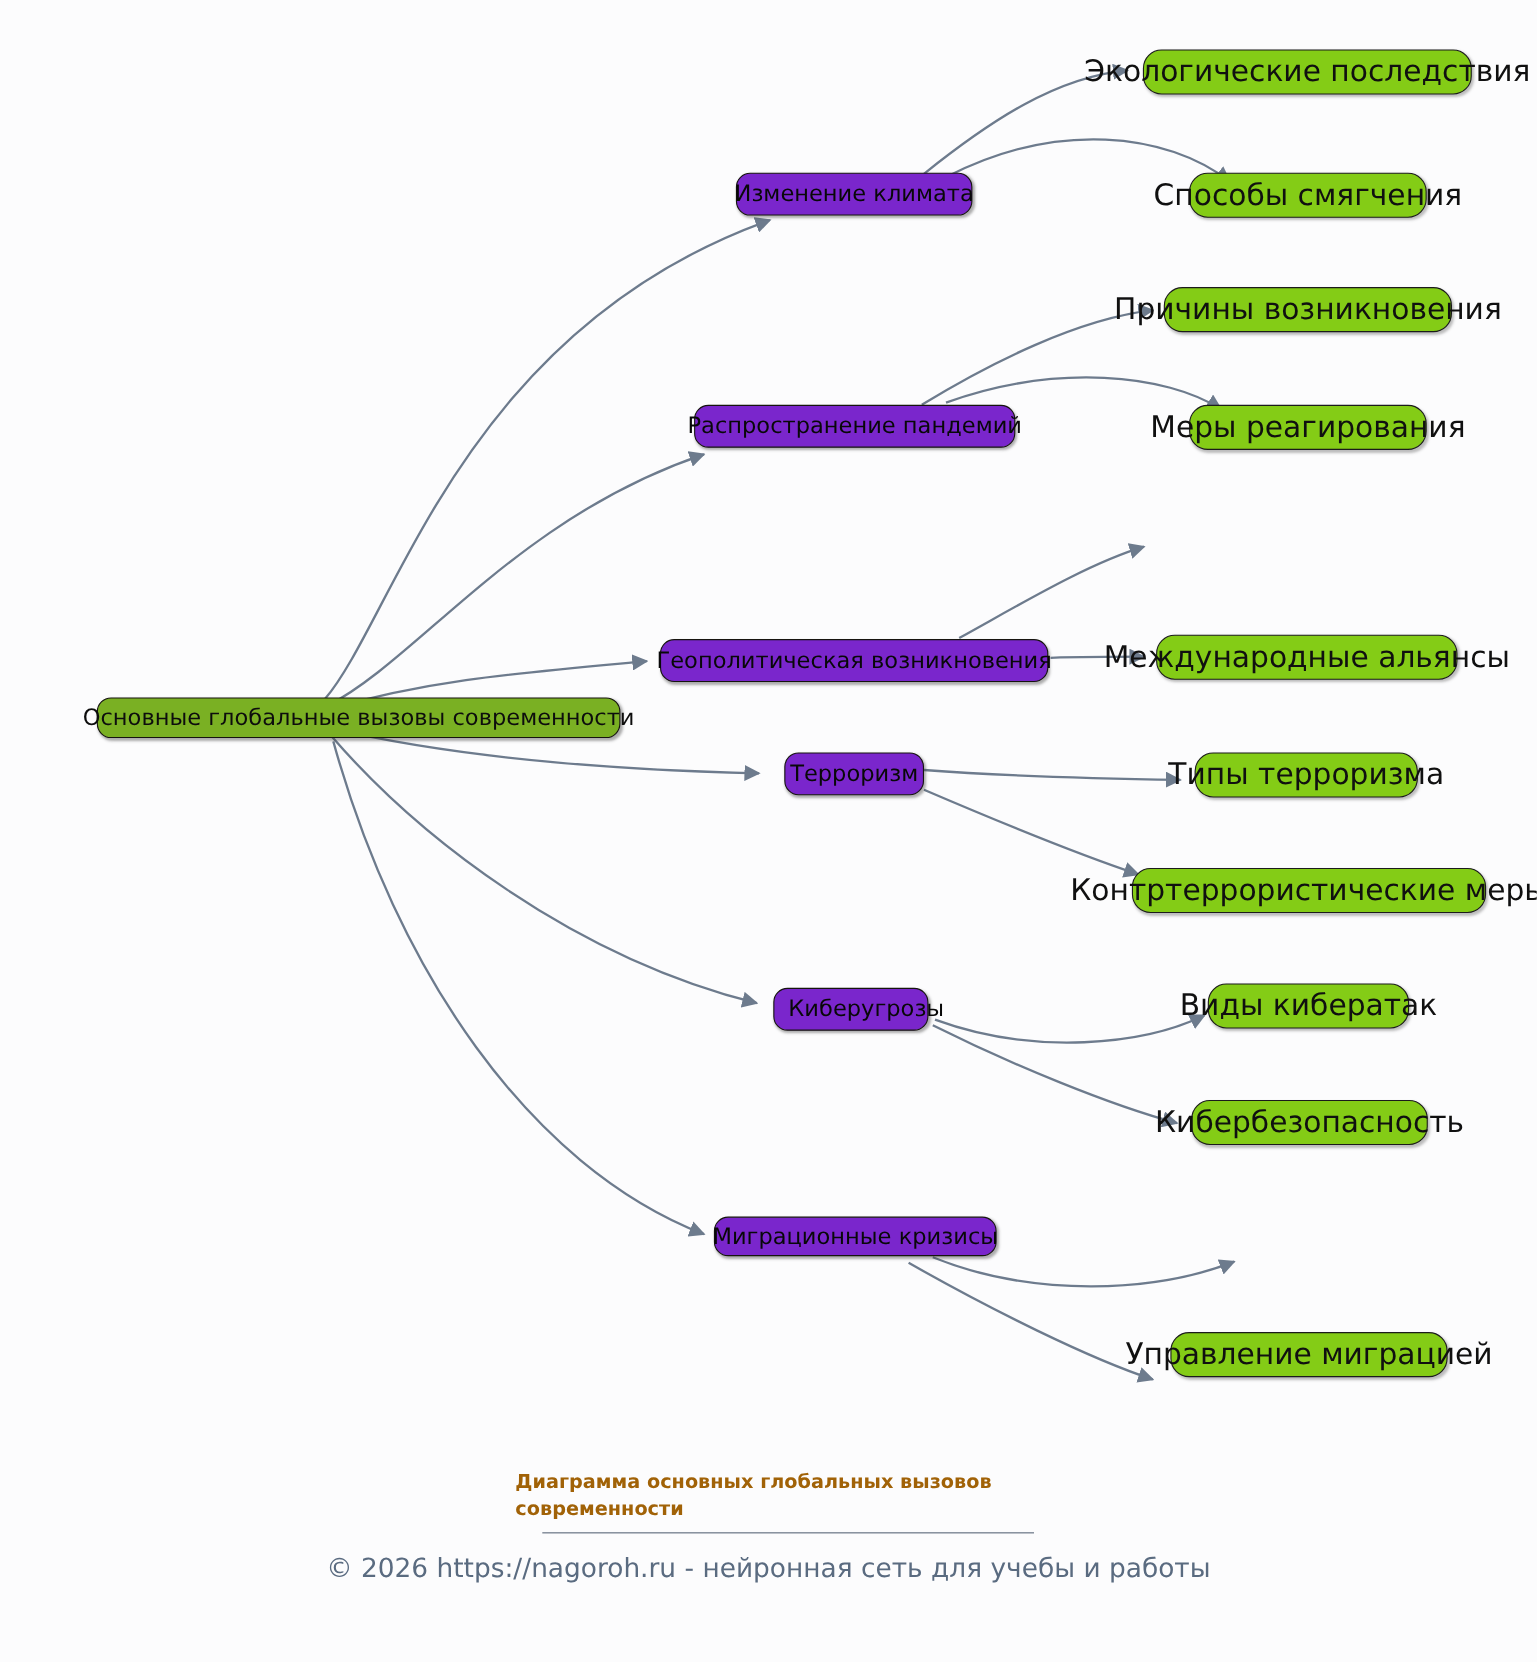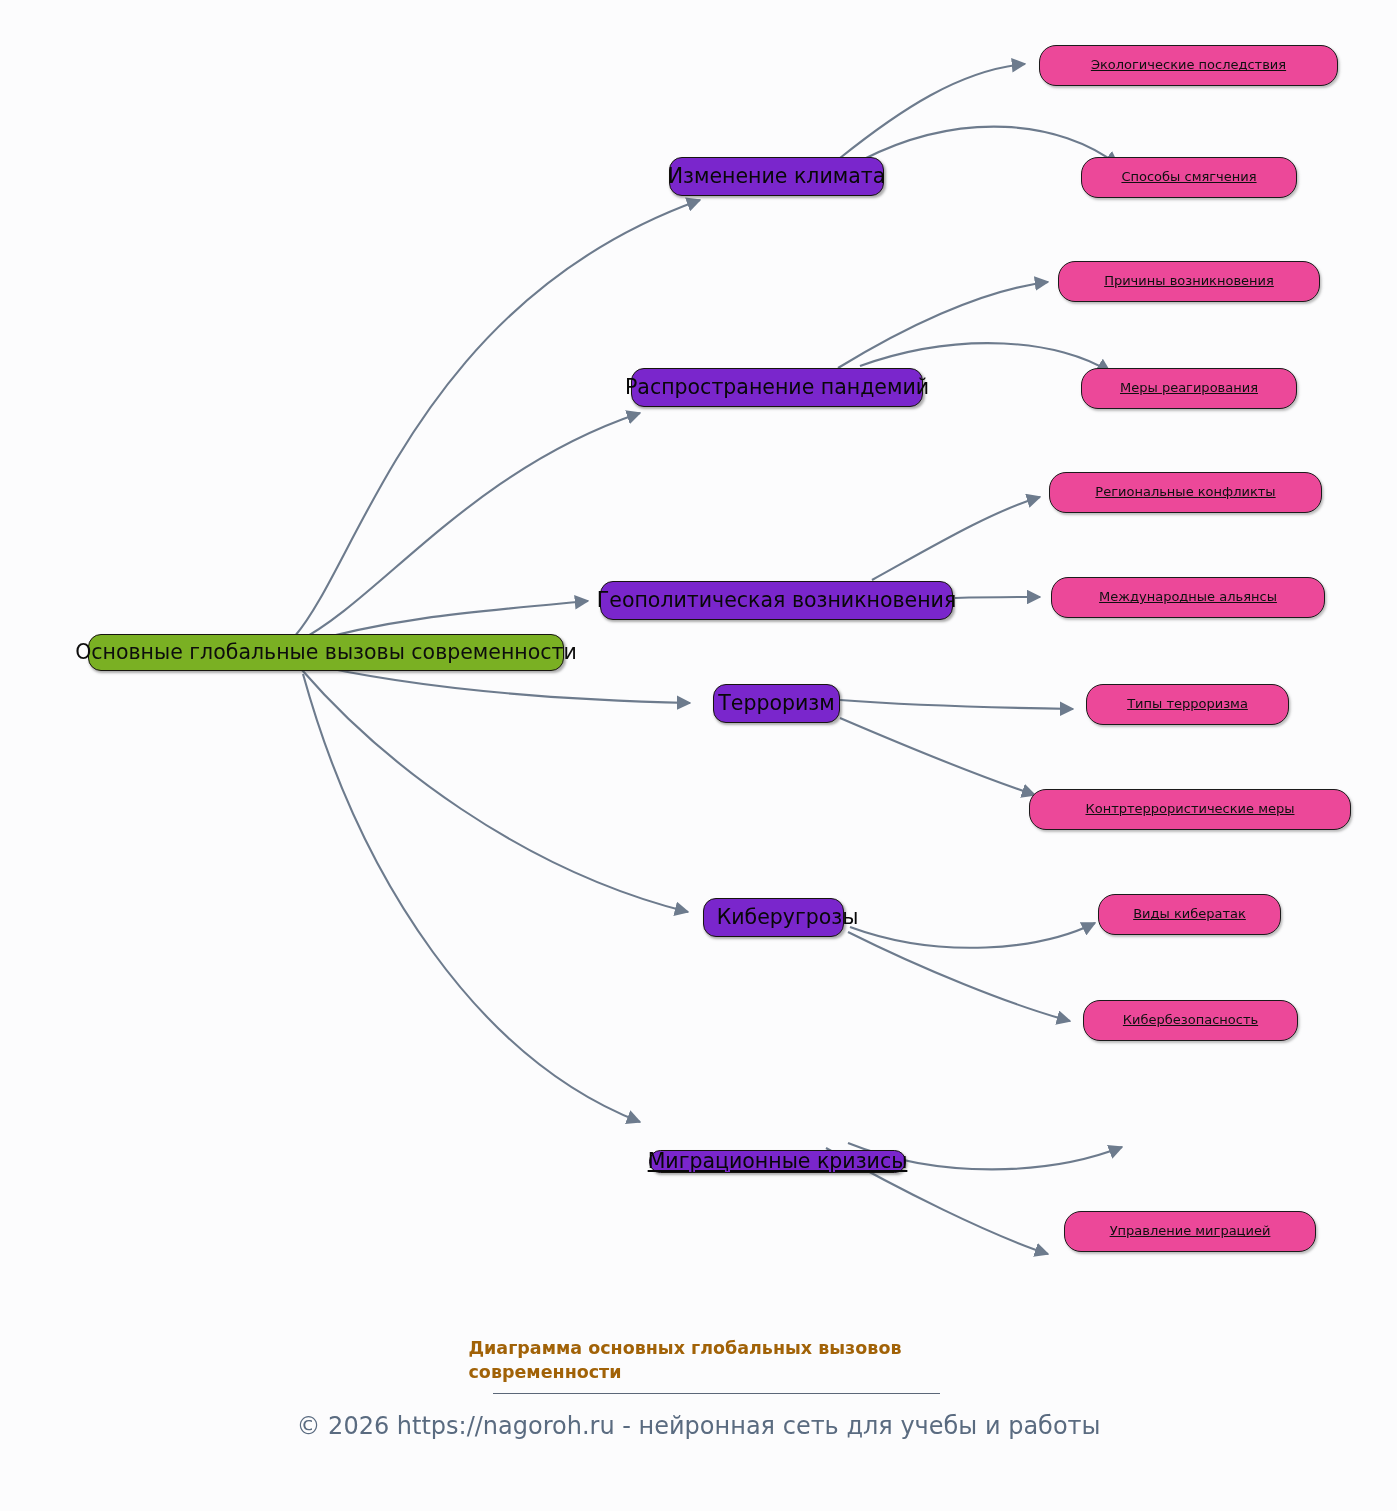--- a/index.html
+++ b/index.html
@@ -57,27 +57,26 @@
   .node-branch {
     background: #7a26cc;
     border: 1.6px solid #16140f;
     border-radius: 13px;
     color: #080808;
     font-size: 20.5px;
     box-shadow: 1.5px 2px 2.5px rgba(60,60,60,0.42);
   }
 
   .node-leaf {
-    background: #ec4899;
+    background: #84cc16;
     border: 1.6px solid #1b1b1b;
     border-radius: 17px;
     color: #101010;
-    font-size: 13px;
+    font-size: 27px;
     box-shadow: 1.5px 2px 2.5px rgba(90,90,90,0.40);
-    text-decoration: underline;
   }
   .footer-title {
     position: absolute;
     left: 50%;
     transform: translateX(-50%);
     top: 1337px;
     width: 460px;
     font-size: 17.5px;
     font-weight: bold;
     color: #a16207;
@@ -163,23 +162,20 @@
   <div class="node node-leaf" style="left:1058px; top:261px; width:262px; height:41px;">
     <span>Причины возникновения</span>
   </div>
   <div class="node node-leaf" style="left:1081px; top:368px; width:216px; height:41px;">
     <span>Меры реагирования</span>
   </div>
 
   <div class="node node-branch" style="left:600px; top:581px; width:353px; height:39px;">
     <span>Геополитическая возникновения</span>
   </div>
-  <div class="node node-leaf" style="left:1049px; top:472px; width:273px; height:41px;">
-    <span>Региональные конфликты</span>
-  </div>
   <div class="node node-leaf" style="left:1051px; top:577px; width:274px; height:41px;">
     <span>Международные альянсы</span>
   </div>
 
   <div class="node node-branch" style="left:713px; top:684px; width:127px; height:39px;">
     <span>Терроризм</span>
   </div>
   <div class="node node-leaf" style="left:1086px; top:684px; width:203px; height:41px;">
     <span>Типы терроризма</span>
   </div>
@@ -190,21 +186,21 @@
   <div class="node node-branch" style="left:703px; top:898px; width:141px; height:39px;padding-left:28px;">
     <span>Киберугрозы</span>
   </div>
   <div class="node node-leaf" style="left:1098px; top:894px; width:183px; height:41px;">
     <span>Виды кибератак</span>
   </div>
   <div class="node node-leaf" style="left:1083px; top:1000px; width:215px; height:41px;">
     <span>Кибербезопасность</span>
   </div>
 
-  <div class="node node-branch" style="left:649px; top:1150px; width:257px; height:23px;text-decoration:underline;">
+  <div class="node node-branch" style="left:649px; top:1106px; width:257px; height:36px;">
     <span>Миграционные кризисы</span>
   </div>
   <div class="node node-leaf" style="left:1064px; top:1211px; width:252px; height:41px;">
     <span>Управление миграцией</span>
   </div>
 
   <div class="footer-title">Диаграмма основных глобальных вызовов современности</div>
   <div class="footer-rule"></div>
   <div class="footer-copy">© 2026 https://nagoroh.ru - нейронная сеть для учебы и работы</div>
 

